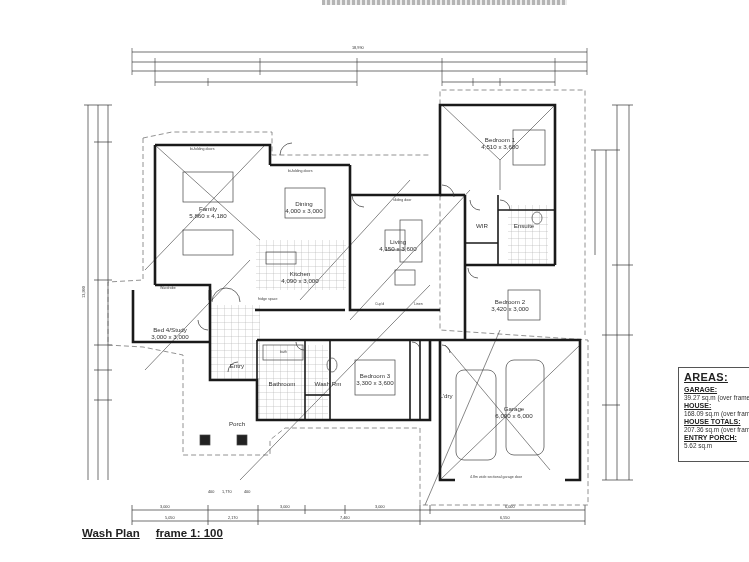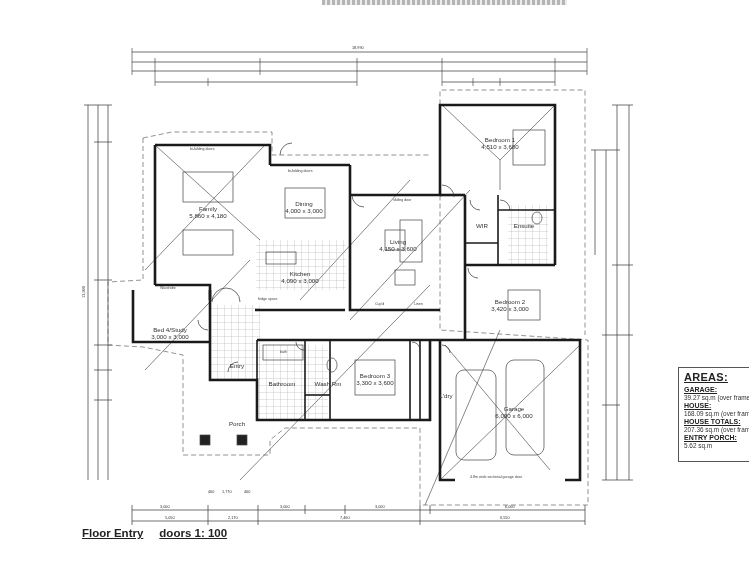--- a/index.html
+++ b/index.html
@@ -271,14 +271,14 @@
   <div class="v">39.27 sq.m (over frame)</div>
   <div class="h">HOUSE:</div>
   <div class="v">168.09 sq.m (over frame)</div>
   <div class="h">HOUSE TOTALS:</div>
   <div class="v">207.36 sq.m (over frame)</div>
   <div class="h">ENTRY PORCH:</div>
   <div class="v">5.62 sq.m</div>
 </div>
 
 <div class="caption">
-  <span>Floor Entry</span><span class="sp"></span><span>doors 1: 100</span>
+  <span>Wash Plan</span><span class="sp"></span><span>frame 1: 100</span>
 </div>
 
 </body></html>

